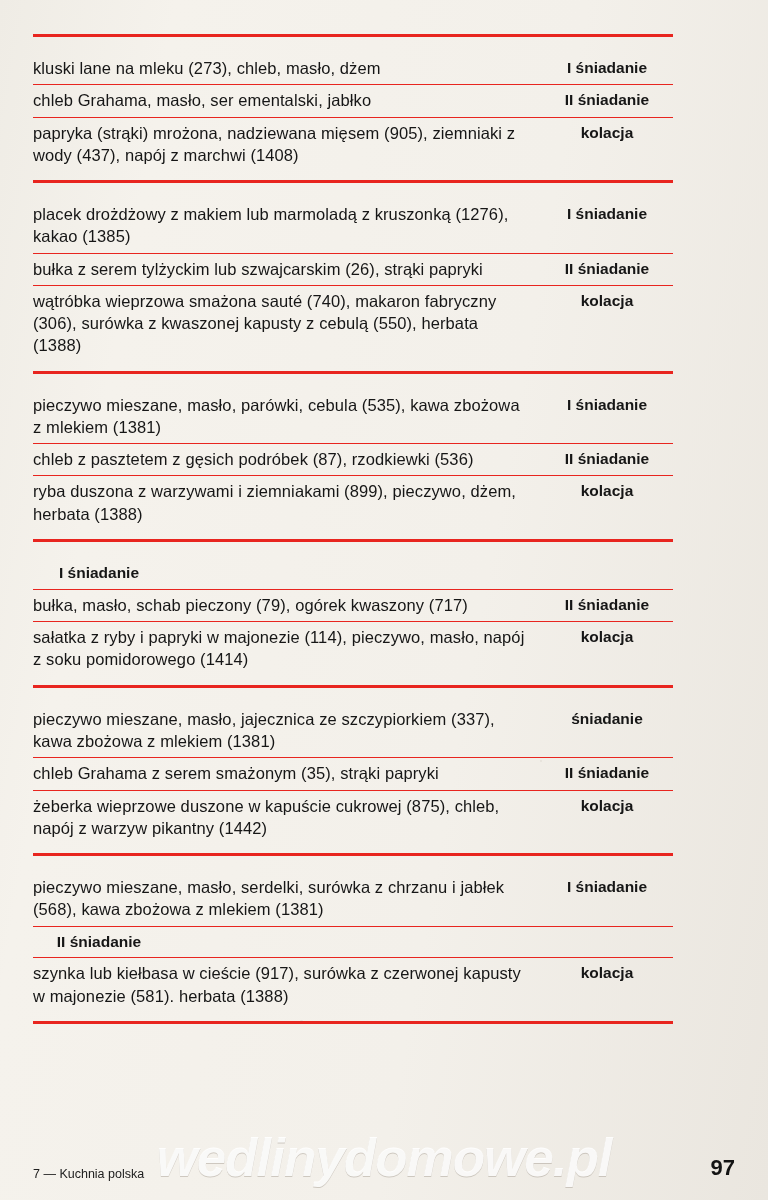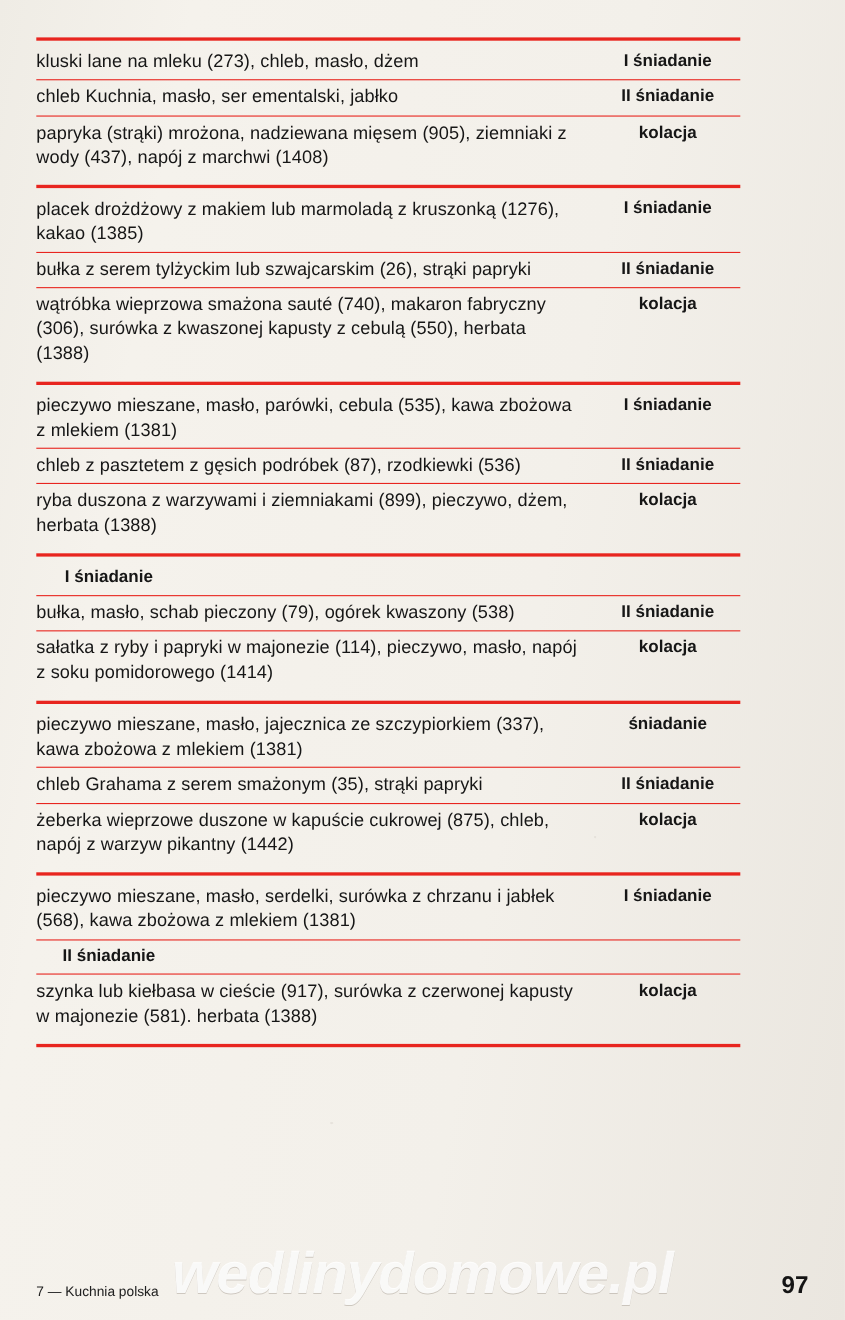--- a/index.html
+++ b/index.html
@@ -23,21 +23,21 @@
     background: linear-gradient(100deg, #efece5 0%, #f5f2ec 18%, #f3f0ea 60%, #eae6df 100%);
   }
   .content {
     position: absolute;
     left: 33px;
     top: 34px;
     width: 640px;
   }
   .group {
     border-top: 3px solid #e8251f;
-    padding-top: 4px;
+    padding-top: 16px;
     margin-bottom: 9px;
   }
   .group:first-child {
     border-top: 3px solid #e8251f;
   }
   .row {
     display: flex;
     align-items: flex-start;
     padding: 4px 0 5px 0;
     border-bottom: 1.6px solid #e8251f;
@@ -114,21 +114,21 @@
 <div class="page">
 
   <div class="content">
 
   <div class="group">
         <div class="row">
           <div class="desc">kluski lane na mleku (273), chleb, masło, dżem</div>
           <div class="meal">I śniadanie</div>
         </div>
         <div class="row">
-          <div class="desc">chleb Kuchnia, masło, ser ementalski, jabłko</div>
+          <div class="desc">chleb Grahama, masło, ser ementalski, jabłko</div>
           <div class="meal">II śniadanie</div>
         </div>
         <div class="row">
           <div class="desc">papryka (strąki) mrożona, nadziewana mięsem (905), ziemniaki z wody (437), napój z marchwi (1408)</div>
           <div class="meal">kolacja</div>
         </div>
       </div>
       <div class="group">
         <div class="row">
           <div class="desc">placek drożdżowy z makiem lub marmoladą z kruszonką (1276), kakao (1385)</div>
@@ -155,21 +155,21 @@
         <div class="row">
           <div class="desc">ryba duszona z warzywami i ziemniakami (899), pieczywo, dżem, herbata (1388)</div>
           <div class="meal">kolacja</div>
         </div>
       </div>
       <div class="group">
         <div class="row">
           <div class="meal">I śniadanie</div>
         </div>
         <div class="row">
-          <div class="desc">bułka, masło, schab pieczony (79), ogórek kwaszony (538)</div>
+          <div class="desc">bułka, masło, schab pieczony (79), ogórek kwaszony (717)</div>
           <div class="meal">II śniadanie</div>
         </div>
         <div class="row">
           <div class="desc">sałatka z ryby i papryki w majonezie (114), pieczywo, masło, napój z soku pomidorowego (1414)</div>
           <div class="meal">kolacja</div>
         </div>
       </div>
       <div class="group">
         <div class="row">
           <div class="desc">pieczywo mieszane, masło, jajecznica ze szczypiorkiem (337), kawa zbożowa z mlekiem (1381)</div>

